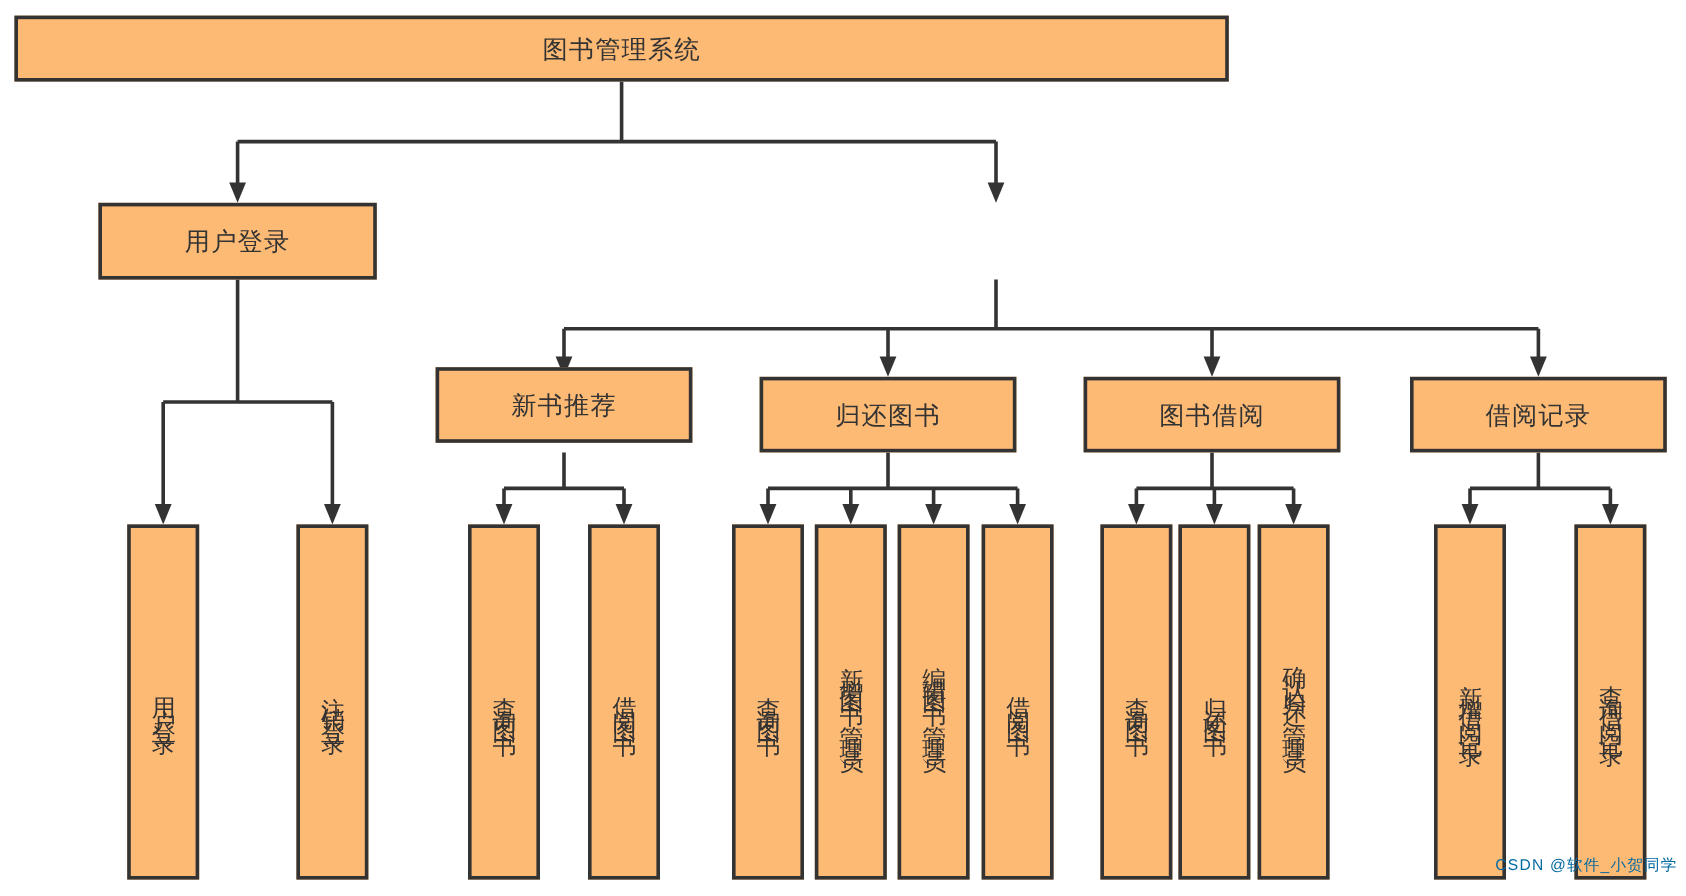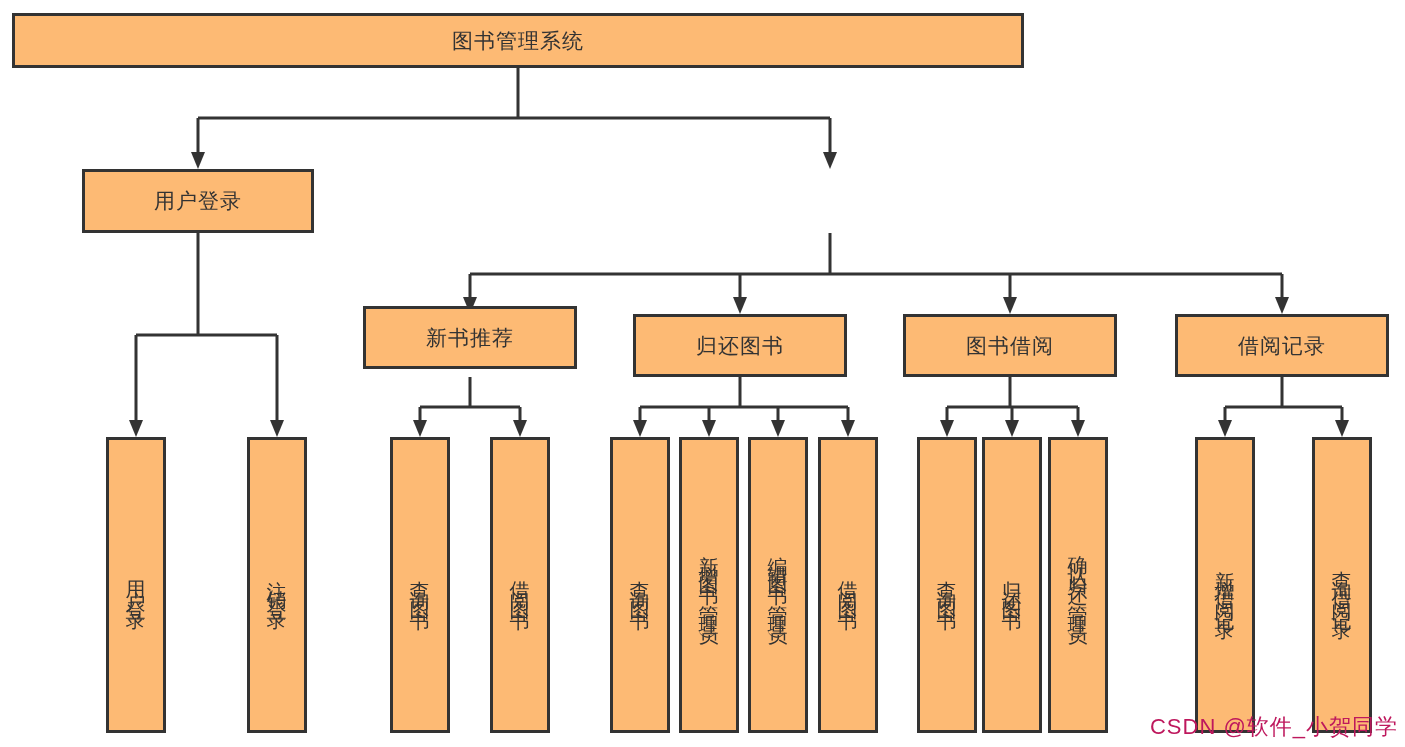--- a/index.html
+++ b/index.html
@@ -38,22 +38,22 @@
     text-orientation: mixed;
     font-size: 20px;
     letter-spacing: 10px;
     line-height: 1;
     white-space: nowrap;
   }
   .watermark {
     position: absolute;
     top: 712px;
     right: 7px;
-    font-size: 22px;
-    color: #be185d;
+    font-size: 13px;
+    color: #0369a1;
     letter-spacing: 1px;
     white-space: nowrap;
   }
 </style>
 </head>
 <body>
 
 <div id="canvas">
 
   <svg id="connector-layer" viewBox="0 0 1405 747" xmlns="http://www.w3.org/2000/svg">

